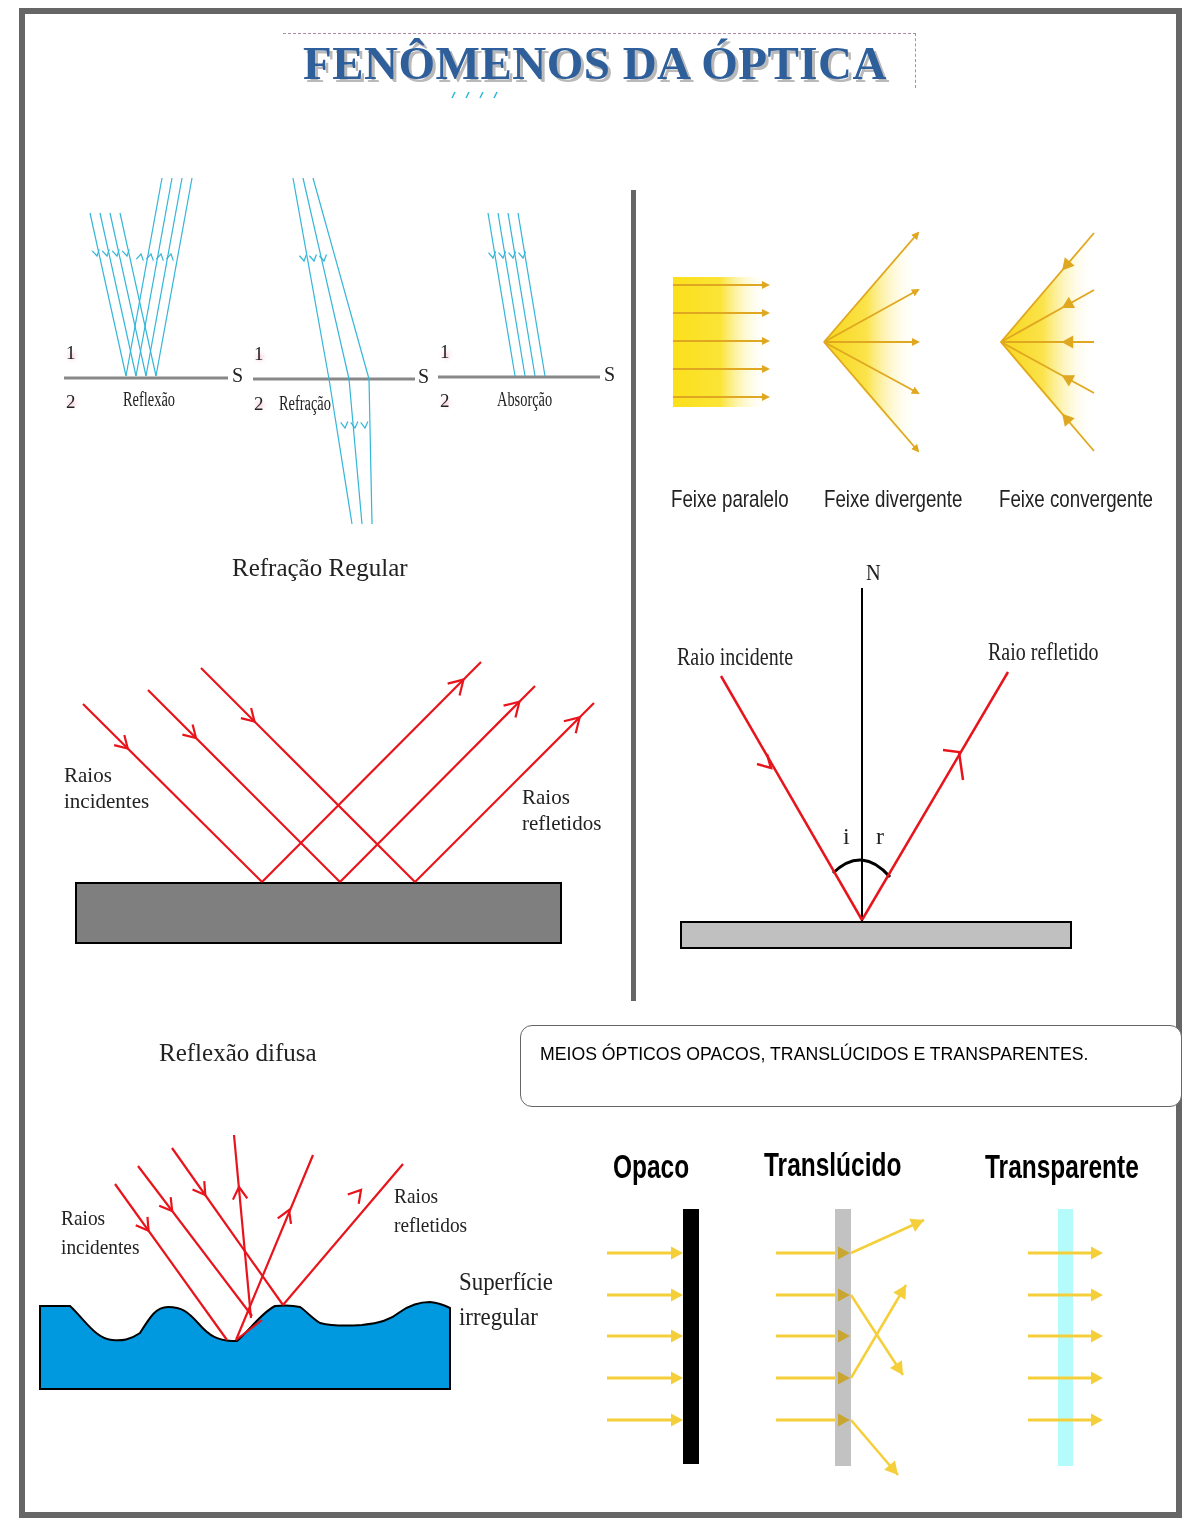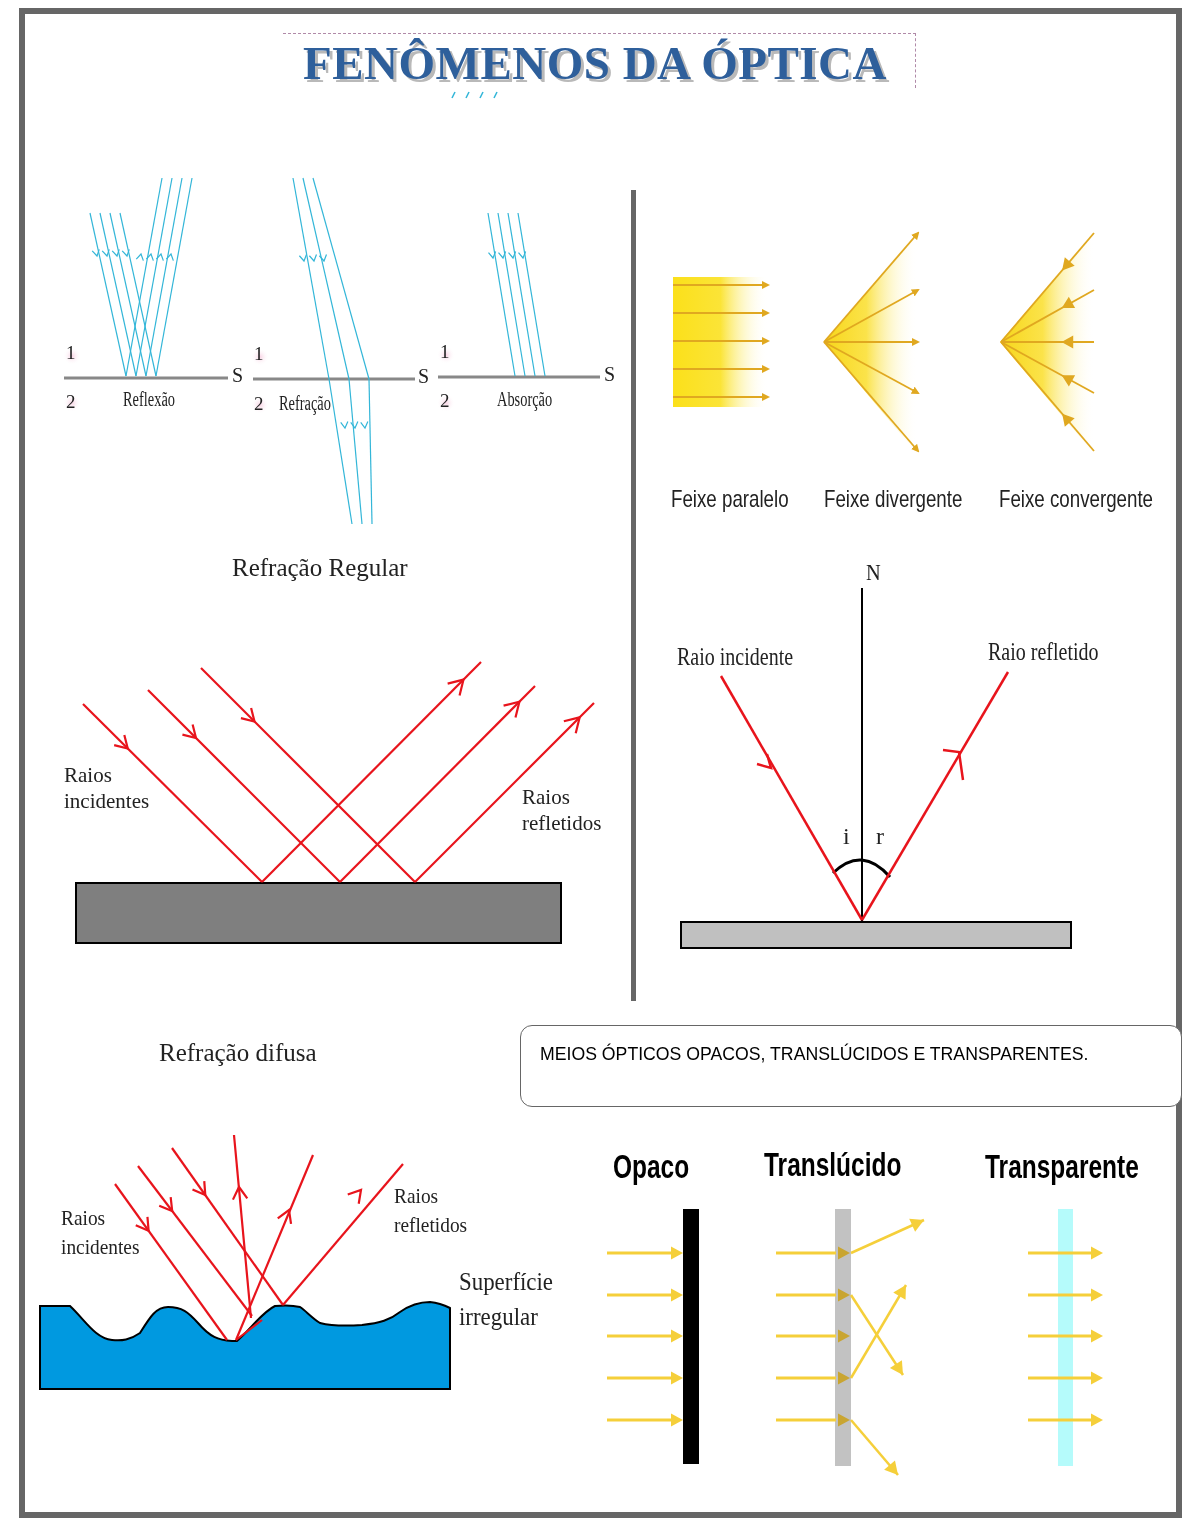--- a/index.html
+++ b/index.html
@@ -185,21 +185,21 @@
     <polyline points="757,764 771,768 767,754"></polyline>
     <polyline points="943,750 959,752 963,780" transform="rotate(0)"></polyline>
   </g>
 </svg>
 <div class="lbl serif" style="left:866px;top:559px;font-size:24px;transform:scaleX(0.85);transform-origin:left top;">N</div>
 <div class="lbl serif" style="left:677px;top:643px;font-size:25px;transform:scaleX(0.8);transform-origin:left top;">Raio incidente</div>
 <div class="lbl serif" style="left:988px;top:638px;font-size:25px;transform:scaleX(0.8);transform-origin:left top;">Raio refletido</div>
 <div class="lbl serif" style="left:843px;top:823px;font-size:24px;">i</div>
 <div class="lbl serif" style="left:876px;top:823px;font-size:24px;">r</div>
 
-<div class="lbl serif" style="left:159px;top:1039px;font-size:25px;">Refração difusa</div>
+<div class="lbl serif" style="left:159px;top:1039px;font-size:25px;">Reflexão difusa</div>
 <svg style="left:0;top:0" width="640" height="1400">
   <path d="M40,1306 L70,1306 C85,1320 95,1338 112,1340 C122,1341 130,1340 140,1333 C150,1317 156,1307 168,1307 C182,1307 188,1312 198,1323 C210,1337 218,1340 232,1341 L237,1341 C250,1330 262,1312 275,1306 C285,1305 292,1305 300,1307 C306,1311 312,1318 320,1323 C332,1326 348,1326 362,1325 C380,1323 390,1320 400,1312 C410,1305 418,1302 430,1302 C440,1303 446,1306 450,1308 L450,1389 L40,1389 Z" fill="#0099e0" stroke="#000" stroke-width="2"></path>
   <g id="dif-rays" stroke="#e8141c" stroke-width="2.2" fill="none">
       <line x1="115" y1="1184" x2="227" y2="1340"></line>
       <polyline points="135.75278772104375,1225.251204035159 148.6,1230.8 147.45024948476268,1216.8530263586426" fill="none" stroke-width="2.2"></polyline>
       <line x1="138" y1="1166" x2="252" y2="1316"></line>
       <polyline points="159.20663299191094,1205.8026531967644 172.2,1211 170.67136858728364,1197.0894541442813" fill="none" stroke-width="2.2"></polyline>
       <line x1="172" y1="1148" x2="283" y2="1305"></line>
       <polyline points="192.49339905125382,1189.4581056249187 205.3,1195.1 204.25150635507342,1181.1450488687149" fill="none" stroke-width="2.2"></polyline>
       <line x1="236" y1="1340" x2="313" y2="1155"></line>

